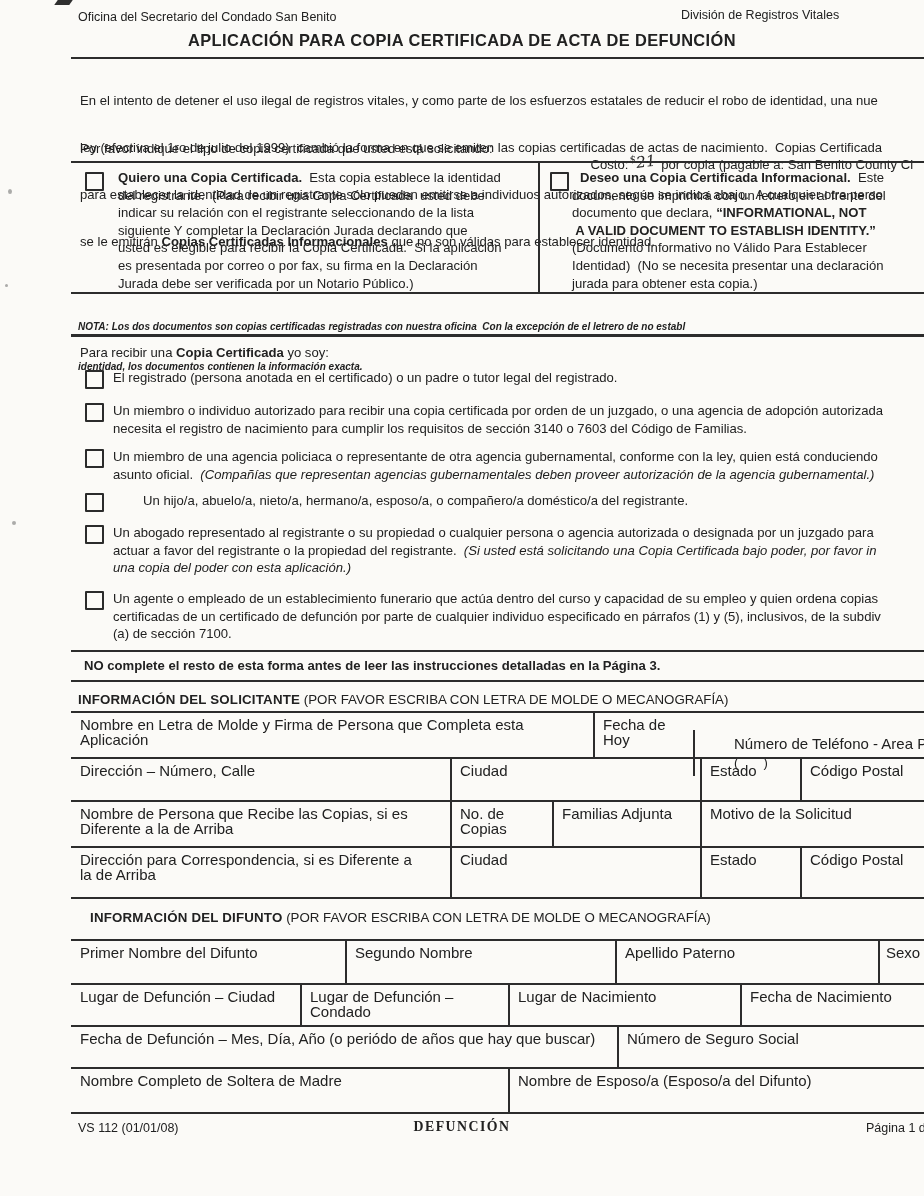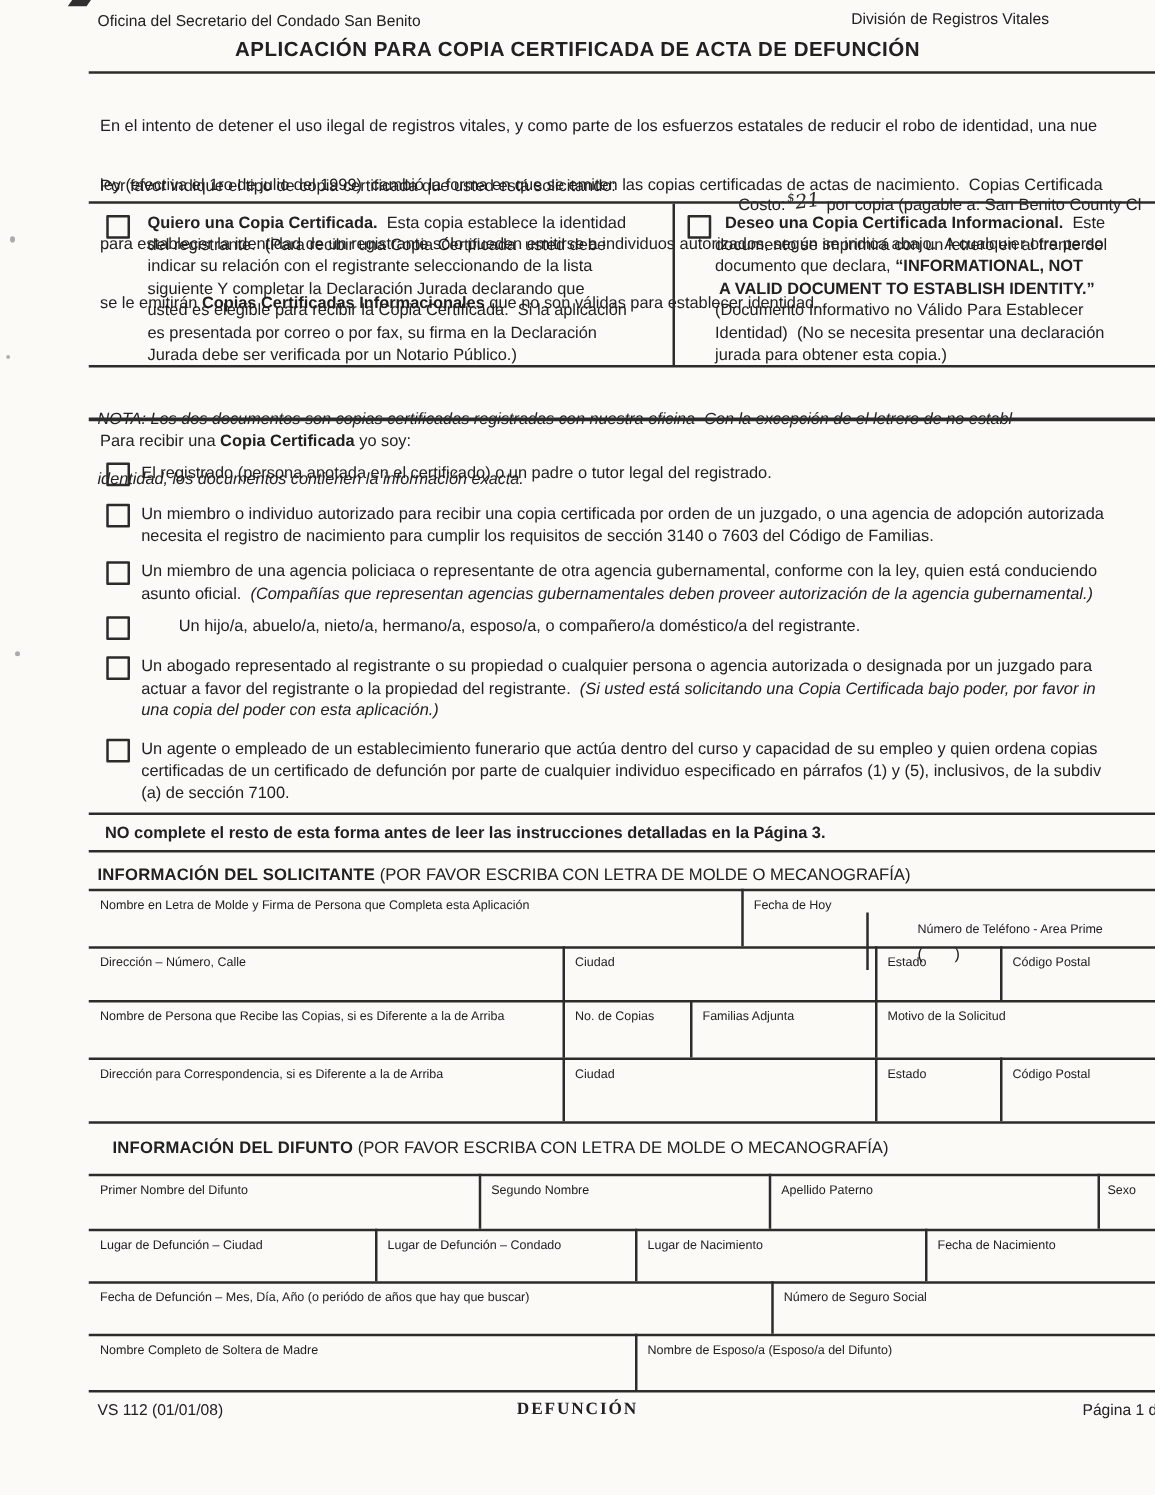--- a/index.html
+++ b/index.html
@@ -12,32 +12,32 @@
   .rule{position:absolute;left:71px;width:853px;border-top:2px solid #2c2c2c;height:0;}
   .rule.thick{border-top-width:3px;}
   .title{position:absolute;left:0;width:924px;text-align:center;font-weight:bold;font-size:16.4px;letter-spacing:.4px;}
   .small{font-size:12.5px;}
   .ln{white-space:pre;line-height:17px;}
   .opt{position:absolute;}
   .opt .ln{line-height:17.6px;}
   .opt .cb{position:absolute;left:0;top:3px;}
   .opt-text{margin-left:33px;}
   .cb{display:inline-block;width:15px;height:15px;border:2px solid #2b2b2b;background:transparent;border-radius:1px;}
-  .nota{font-weight:normal;font-style:italic;font-size:13px;}
+  .nota{font-weight:bold;font-style:italic;font-size:10px;}
   .nota .ln{line-height:18px;}
   .item{position:absolute;}
   .item .cb{position:absolute;left:0;top:1px;}
   .item-text{margin-left:28px;}
   .item .ln{line-height:17.5px;}
   .notice{font-weight:bold;}
   .sec-head{position:absolute;font-size:13.3px;white-space:pre;}
   .sec-head b{letter-spacing:.2px;}
   .cell{position:absolute;box-sizing:border-box;}
   .cell.bl{border-left:2px solid #2c2c2c;}
-  .lbl{display:block;padding:6px 8px 0 8px;font-size:10px;line-height:15px;white-space:normal;}
+  .lbl{display:block;padding:6px 8px 0 8px;font-size:15px;line-height:15px;white-space:normal;}
   .paren{display:block;padding:4px 8px 0 8px;font-size:13px;white-space:pre;}
   .hand{display:inline-block;font-family:"DejaVu Serif",serif;font-style:italic;font-size:15.5px;
         transform:rotate(-7deg);position:relative;top:-2px;margin:0 5px 0 2px;color:#2a2a2a;}
   .hand .cur{font-size:9.5px;vertical-align:super;}
   .footer-center{position:absolute;left:0;width:924px;text-align:center;
         font-family:"Liberation Serif",serif;font-weight:bold;font-size:13.8px;letter-spacing:1.5px;}
   .speck{position:absolute;background:#6a6a6a;opacity:.55;border-radius:50%;}
   .chip{position:absolute;background:#2f2f2f;}
 </style>
 </head>
@@ -216,21 +216,21 @@
     </div>
   <div class="rule" style="top:897px;"></div>
 
   <div class="sec-head" style="left:78px;top:910px;padding-left:12px;"><b>INFORMACIÓN DEL DIFUNTO</b><span> (POR FAVOR ESCRIBA CON LETRA DE MOLDE O MECANOGRAFÍA)</span></div>
 
   <div class="rule" style="top:939px;"></div>
 
   <div class="cell" style="left:72px;top:939px;width:273px;height:44px;">
       <span class="lbl">Primer Nombre del Difunto</span>
     </div>
-  <div class="cell bl" style="left:345px;top:939px;width:326px;height:44px;margin-left:38px;">
+  <div class="cell bl" style="left:345px;top:939px;width:326px;height:44px;">
       <span class="lbl">Segundo Nombre</span>
     </div>
   <div class="cell bl" style="left:615px;top:939px;width:263px;height:44px;">
       <span class="lbl">Apellido Paterno</span>
     </div>
   <div class="cell bl" style="left:878px;top:939px;width:46px;height:44px;">
       <span class="lbl" style="padding-left:6px;">Sexo</span>
     </div>
   <div class="rule" style="top:983px;"></div>
 

